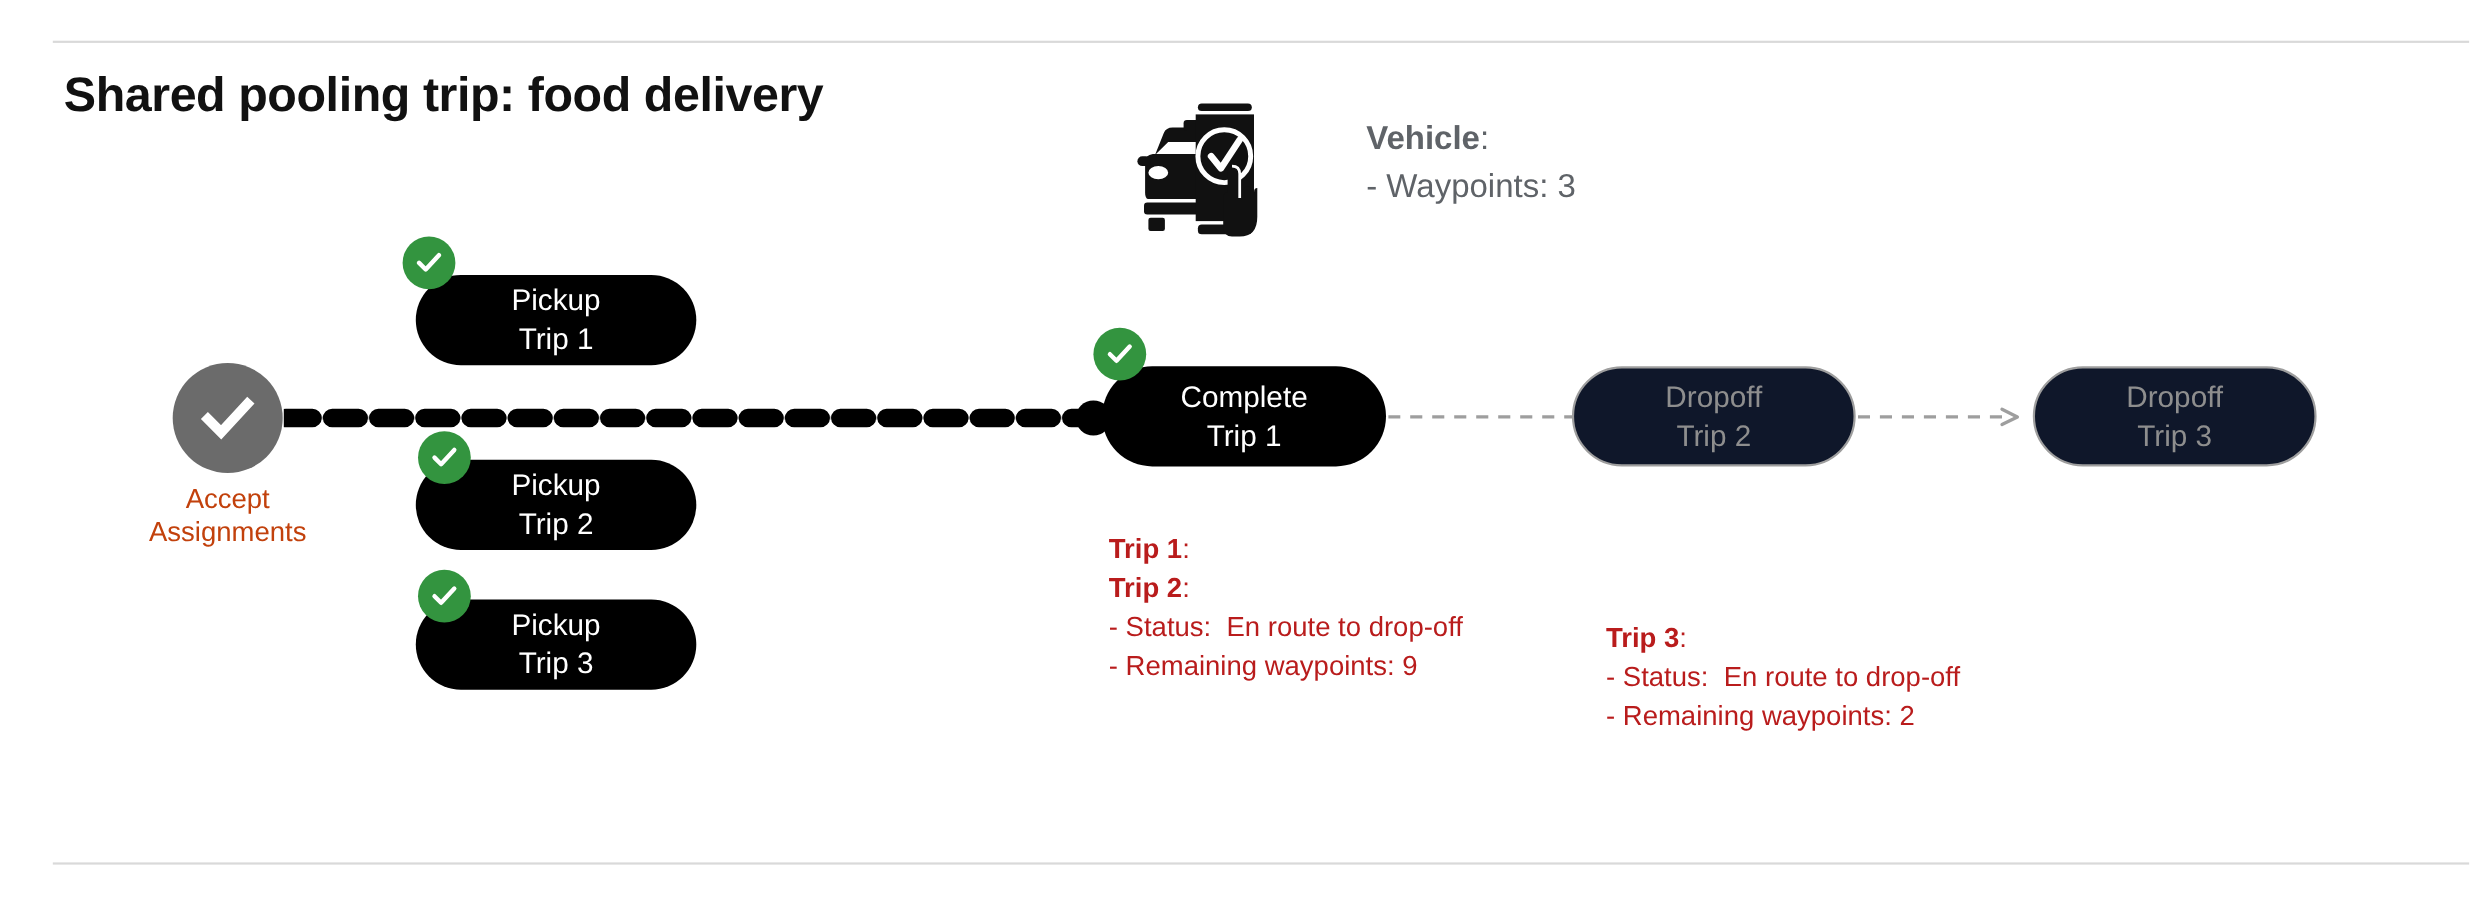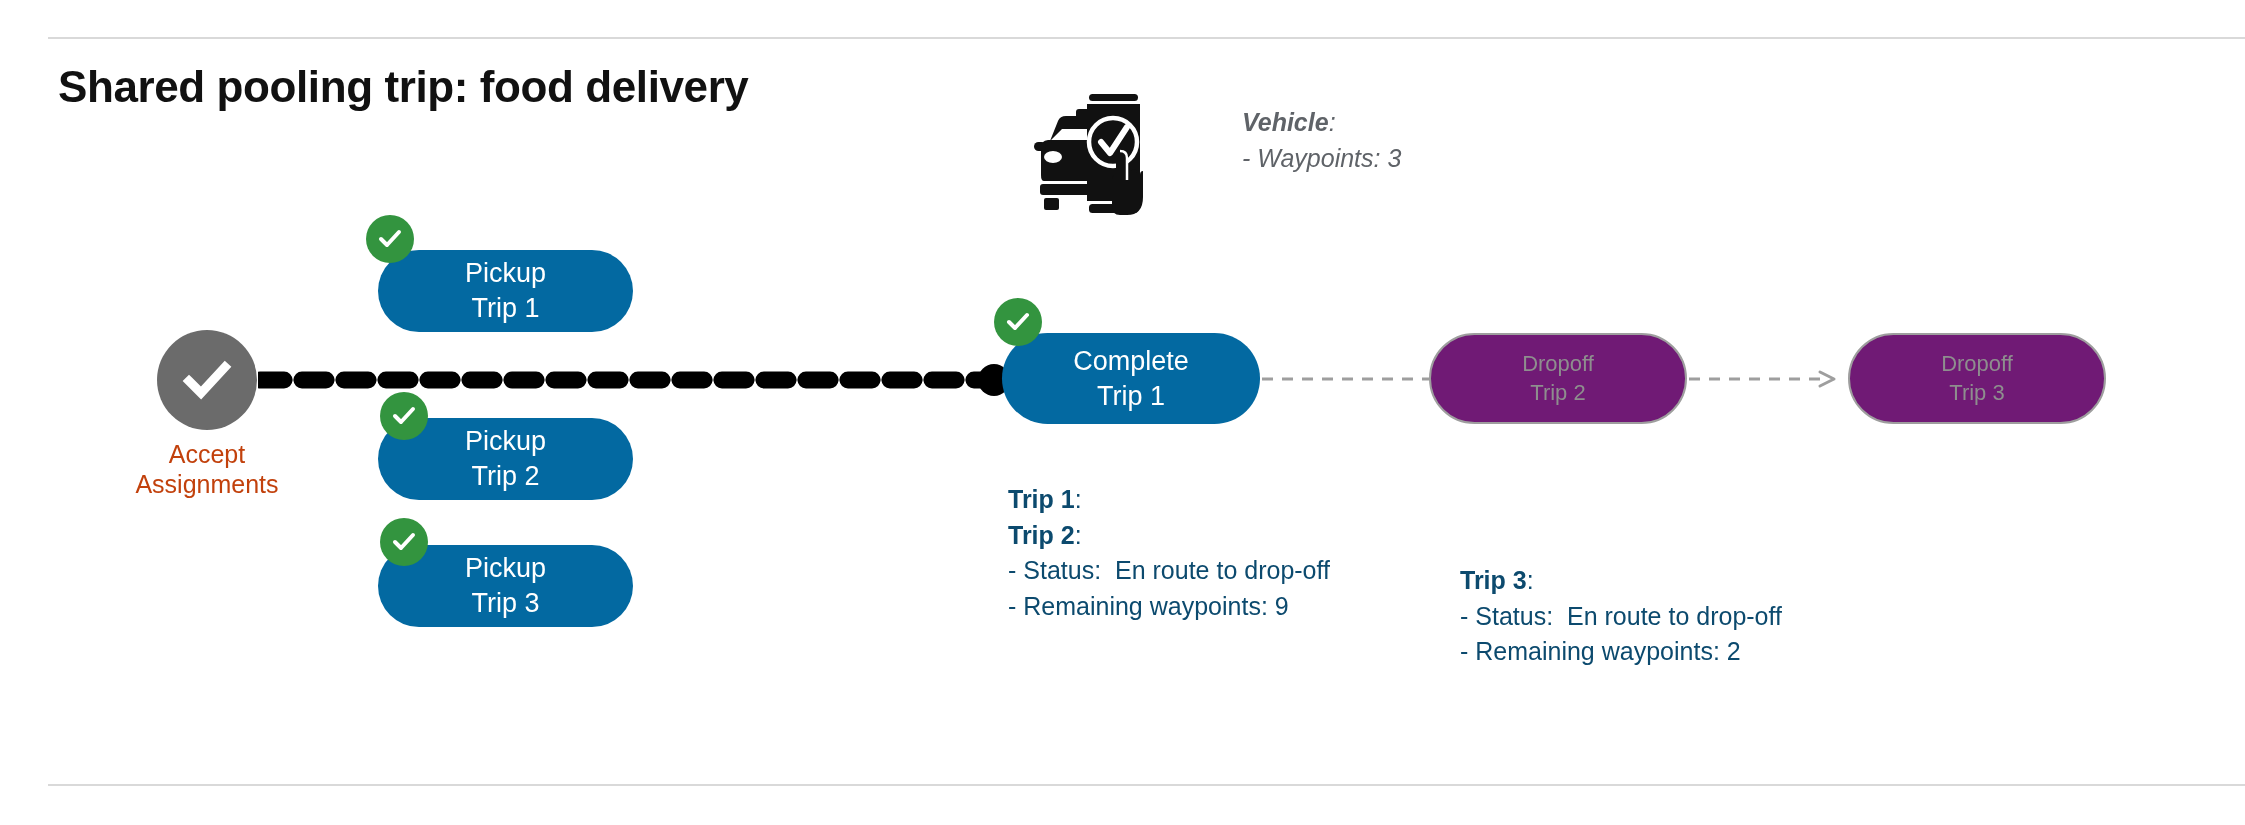--- a/index.html
+++ b/index.html
@@ -99,31 +99,31 @@
     align-items: center;
     justify-content: center;
     border-radius: 999px;
     text-align: center;
   }
   .pill .pill-line {
     display: block;
     white-space: nowrap;
   }
   .pill.filled {
-    background: #0369a1;
+    background: #000000;
     color: #ffffff;
     font-size: 27px;
     line-height: 1.28;
     font-weight: normal;
   }
   .pill.outline {
-    background: #701a75;
+    background: #0f172a;
     border: 2px solid #9e9e9e;
     color: #8e8e8e;
-    font-size: 22px;
+    font-size: 27px;
     line-height: 1.28;
   }
 
   
   .check-badge {
     position: absolute;
     width: 48px;
     height: 48px;
     border-radius: 50%;
     background: #33943F;
@@ -160,34 +160,33 @@
     position: absolute;
     left: 1032px;
     top: 85px;
     width: 112px;
     height: 135px;
   }
   #vehicle-info {
     position: absolute;
     left: 1242px;
     top: 104px;
-    font-size: 25px;
+    font-size: 30px;
     line-height: 1.45;
     color: #5f6368;
     white-space: nowrap;
-    font-style: italic;
   }
   #vehicle-info .k { font-weight: bold; color: #5f6368; }
 
   
   .trip-block {
     position: absolute;
     font-size: 25px;
     line-height: 1.42;
-    color: #0c4a6e;
+    color: #b91c1c;
     white-space: nowrap;
   }
   .trip-block .trip-head { font-weight: bold; }
   #trip-block-left  { left: 1008px; top: 482px; }
   #trip-block-right { left: 1460px; top: 563px; }
 </style>
 </head>
 <body>
 
 <div id="canvas">

